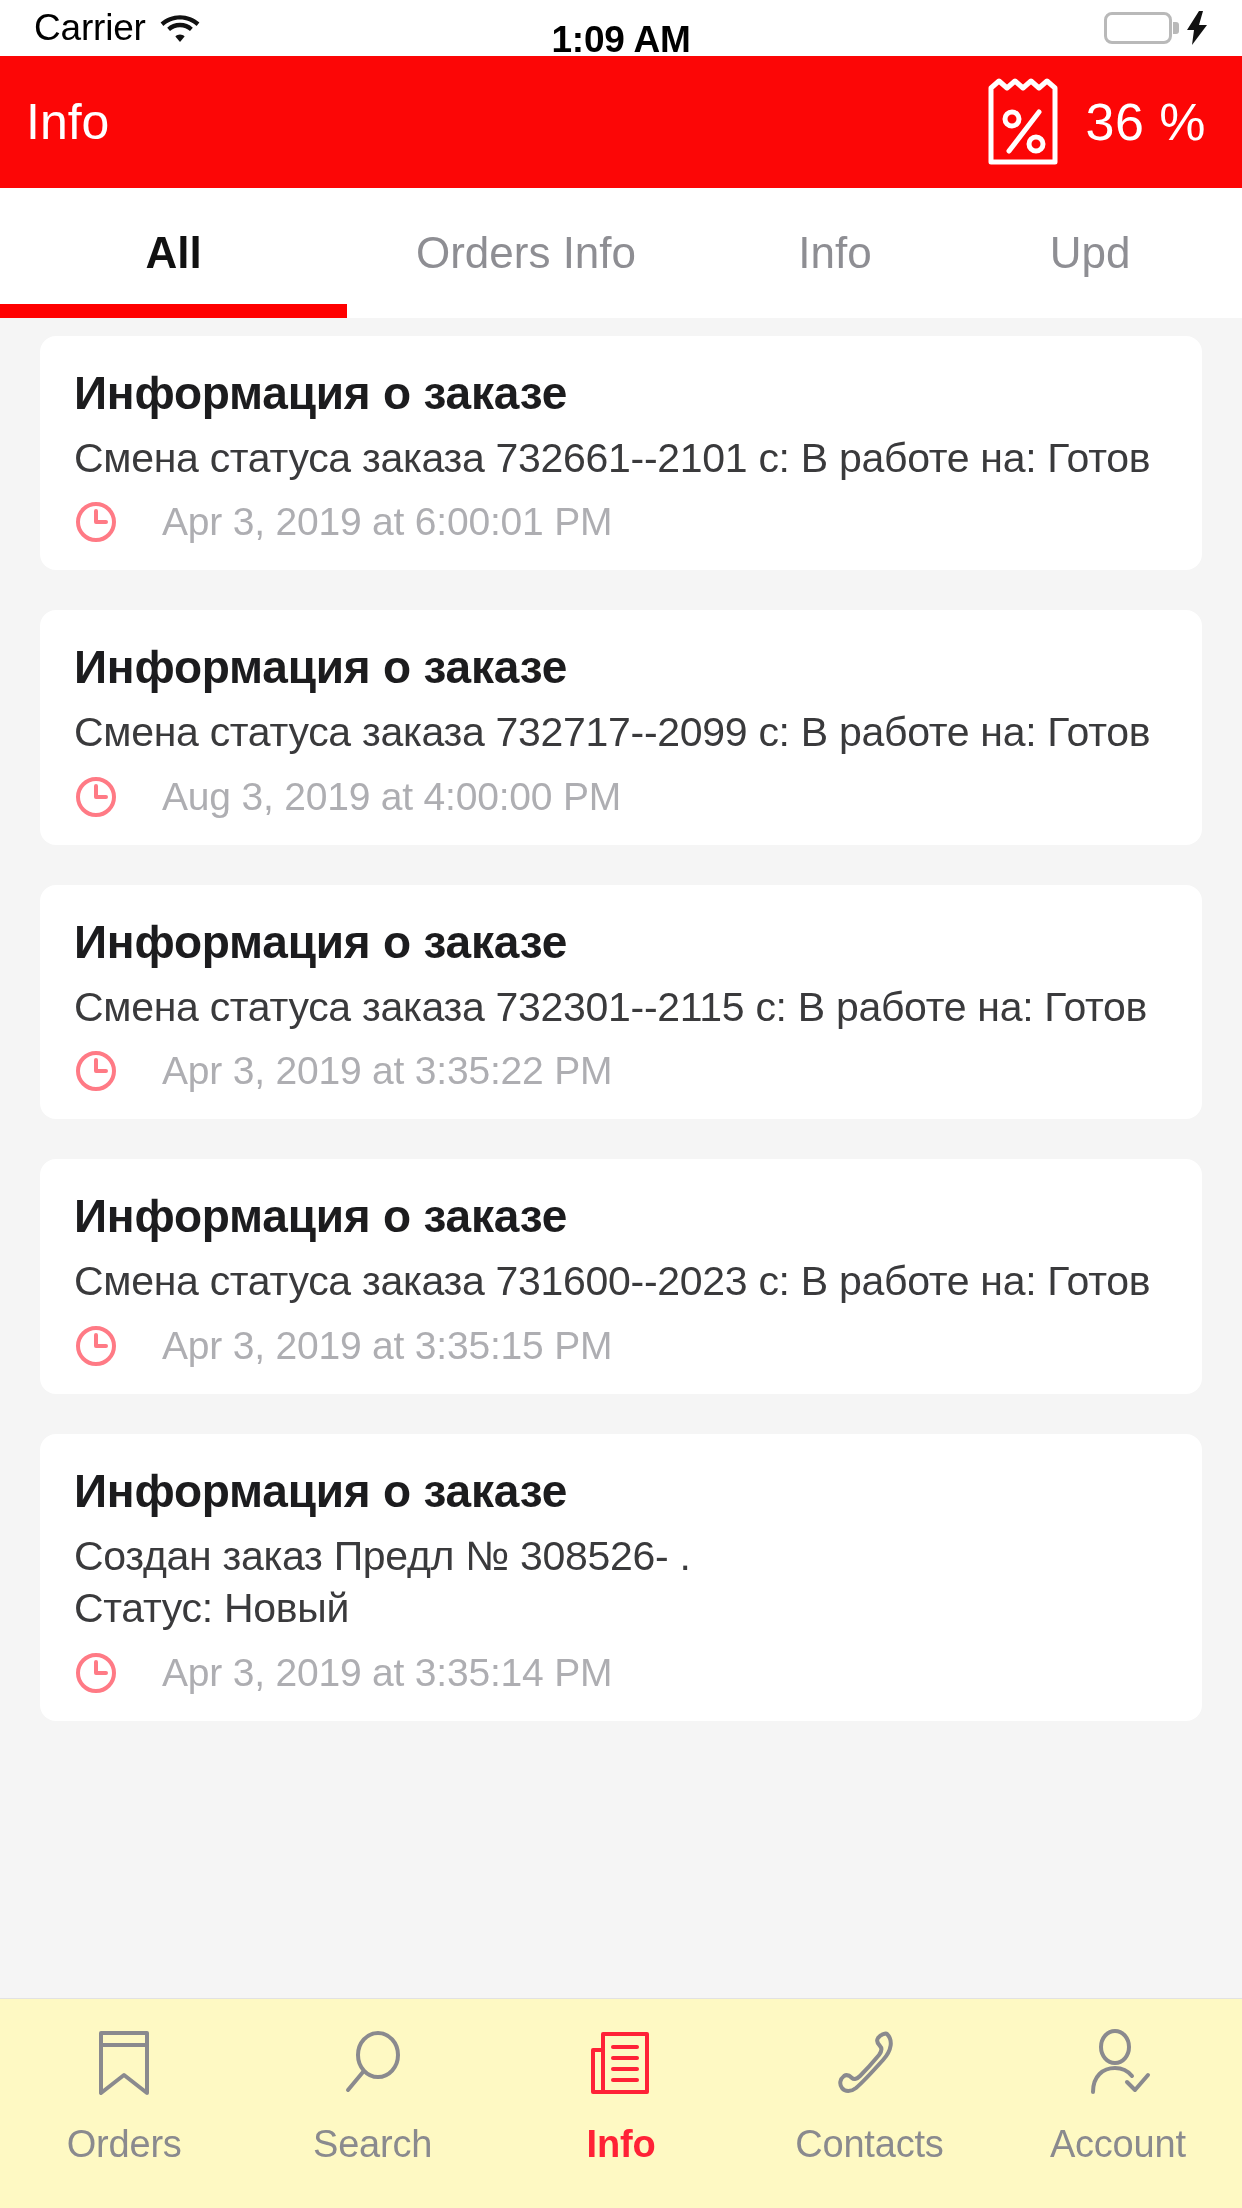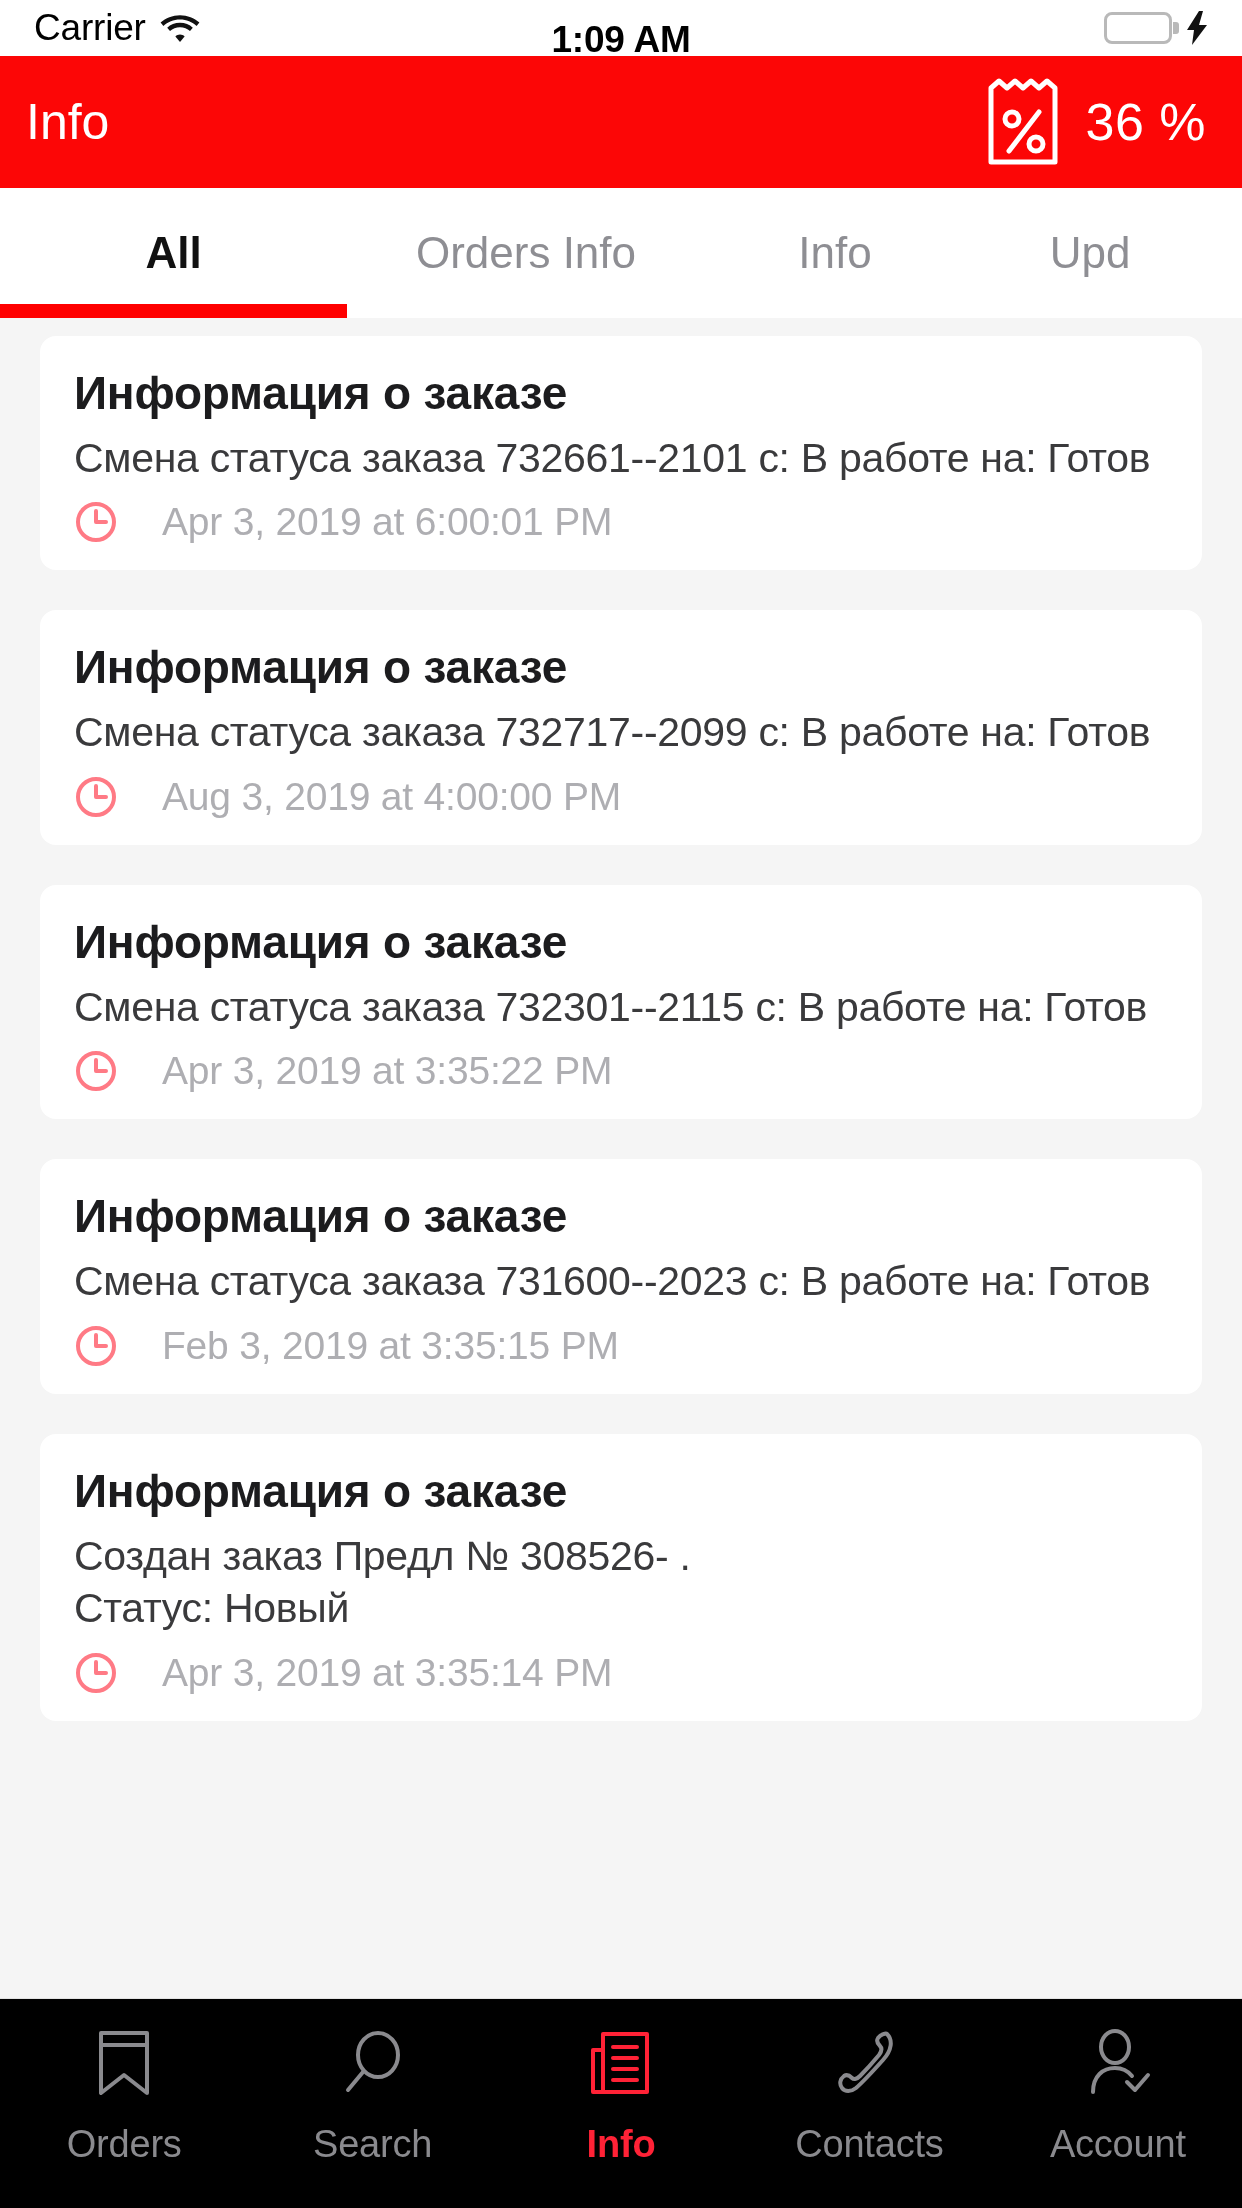--- a/index.html
+++ b/index.html
@@ -81,21 +81,21 @@
   .card-body {
     font-size:41px; color:#3a3a3c; font-weight:400; line-height:1.28;
     letter-spacing:-0.3px; white-space:pre-line;
   }
   .card-foot { display:flex; align-items:center; margin-top:16px; gap:44px; }
   .clock-icon { display:block; flex:0 0 auto; }
   .card-time { font-size:39px; color:#aeaeb2; font-weight:400; letter-spacing:-0.2px; }
 
   
   .tabbar {
-    flex:0 0 210px; height:210px; background:#000000;
+    flex:0 0 210px; height:210px; background:#fef9c3;
     border-top:1px solid #e2e2e2;
     display:flex; align-items:flex-start; padding-top:28px;
   }
   .tabbar-item {
     flex:1 1 0; display:flex; flex-direction:column; align-items:center; gap:24px;
   }
   .tabbar-label { font-size:38px; color:#8a8a8e; font-weight:400; letter-spacing:-0.2px; }
   .tabbar-item.active .tabbar-label { color:#ff2236; font-weight:700; }
   .tabbar-icon { display:block; height:72px; }
 </style>
@@ -198,21 +198,21 @@
     <div class="card">
       <div class="card-title">Информация о заказе</div>
       <div class="card-body">Смена статуса заказа 731600--2023 с: В работе на: Готов</div>
       <div class="card-foot">
         <span>
           <svg class="clock-icon" width="44" height="44" viewBox="0 0 44 44">
             <circle cx="22" cy="22" r="18" fill="none" stroke="#ff7a85" stroke-width="4"></circle>
             <path d="M22 11 V22 H32" fill="none" stroke="#ff7a85" stroke-width="4" stroke-linecap="round" stroke-linejoin="round"></path>
           </svg>
         </span>
-        <span class="card-time">Feb 3, 2019 at 3:35:15 PM</span>
+        <span class="card-time">Apr 3, 2019 at 3:35:15 PM</span>
       </div>
     </div>
 
     <div class="card">
       <div class="card-title">Информация о заказе</div>
       <div class="card-body">Создан заказ Предл № 308526-    .
 Статус: Новый</div>
       <div class="card-foot">
         <span>
           <svg class="clock-icon" width="44" height="44" viewBox="0 0 44 44">

